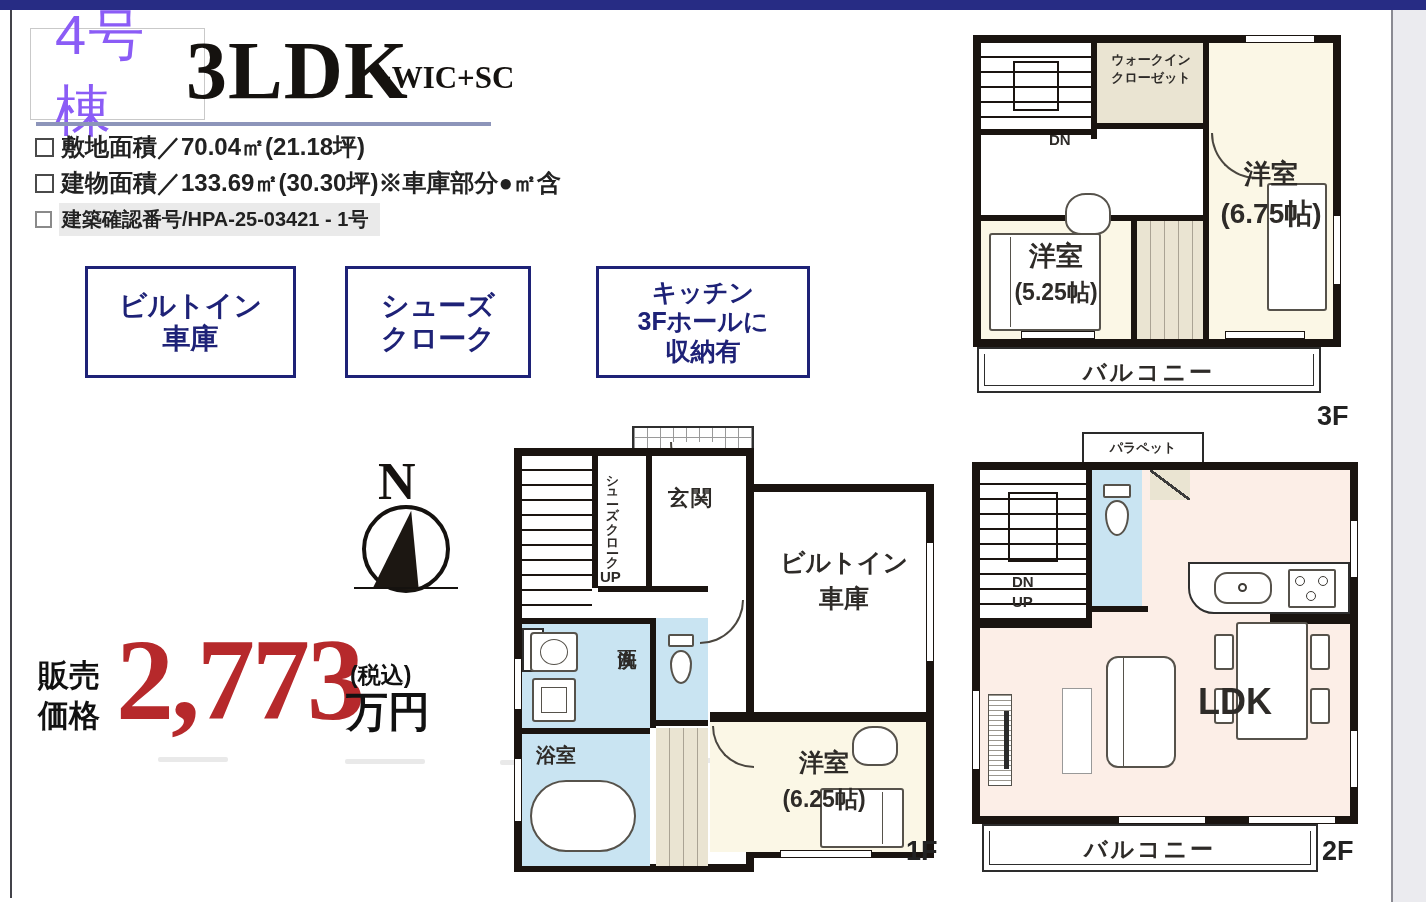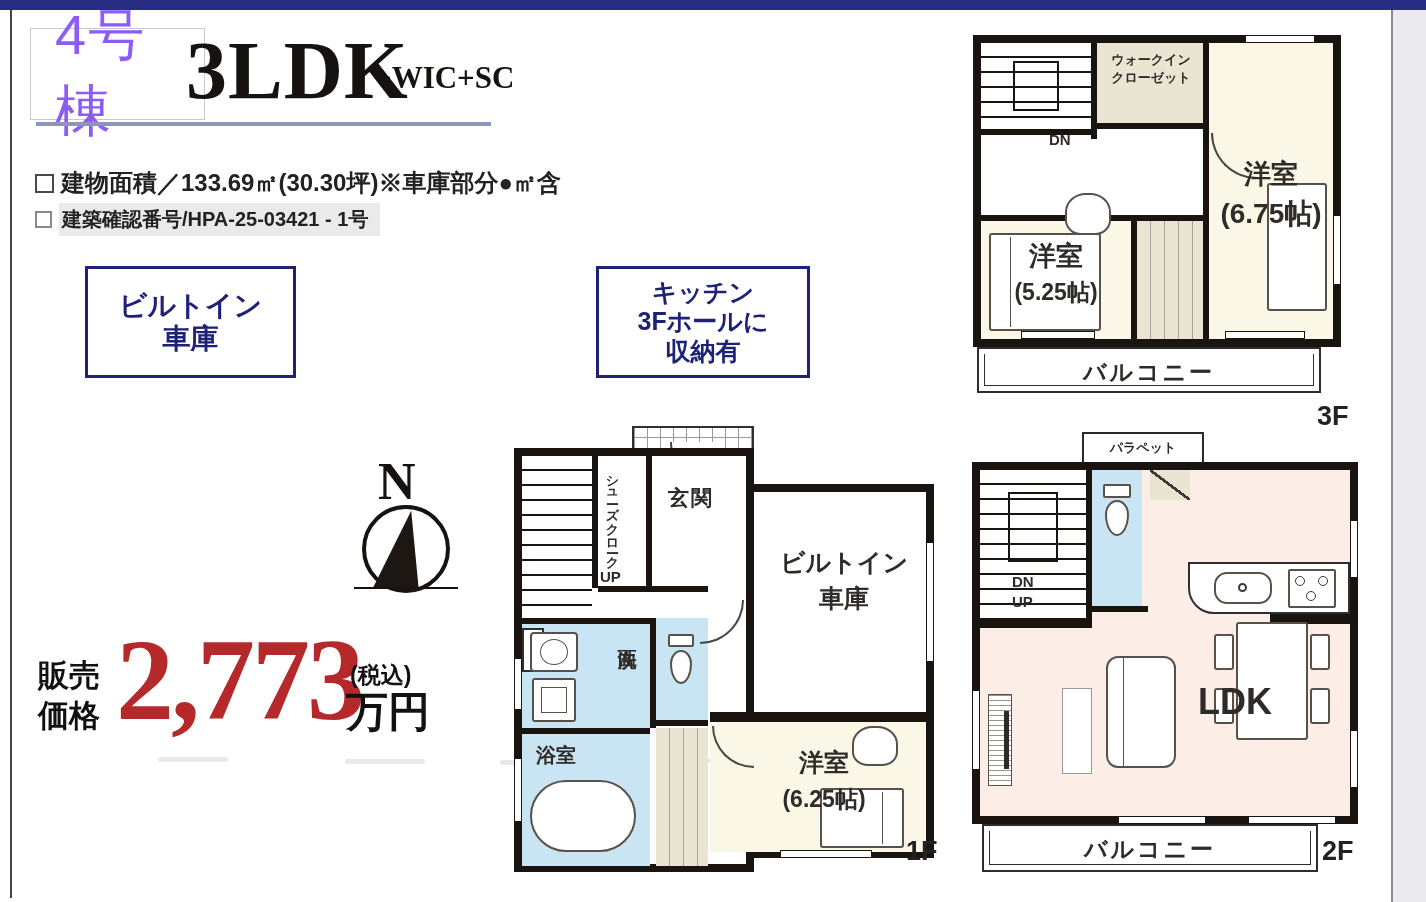--- a/index.html
+++ b/index.html
@@ -97,32 +97,40 @@
   <div id="rightline" class="abs"></div>
   <div id="rightstrip" class="abs"></div>
 
   <div id="unitbox" class="abs">
     <span>4号棟</span>
   </div>
   <div id="underline" class="abs"></div>
   <div id="plantitle" class="abs">3LDK</div>
   <div id="plansuffix" class="abs">+WIC+SC</div>
 
+  <div class="spec" style="top:131px;">
+    <span class="cb"></span>
+    <span class="spec-text">敷地面積／70.04㎡(21.18坪)</span>
+  </div>
   <div class="spec" style="top:167px;">
     <span class="cb"></span>
     <span class="spec-text">建物面積／133.69㎡(30.30坪)※車庫部分●㎡含</span>
   </div>
   <div class="spec" id="spec3" style="top:203px;">
     <span class="cb"></span>
     <span class="spec-text">建築確認番号/HPA-25-03421 - 1号</span>
   </div>
 
   <div id="badge1" class="badge">
     <span>ビルトイン</span>
     <span>車庫</span>
+  </div>
+  <div id="badge2" class="badge">
+    <span>シューズ</span>
+    <span>クローク</span>
   </div>
   <div id="badge3" class="badge">
     <span>キッチン</span>
     <span>3Fホールに</span>
     <span>収納有</span>
   </div>
 
   <div id="compass-n" class="abs">N</div>
   <div id="compass-circle" class="abs"></div>
   <div id="compass-needle" class="abs"></div>

